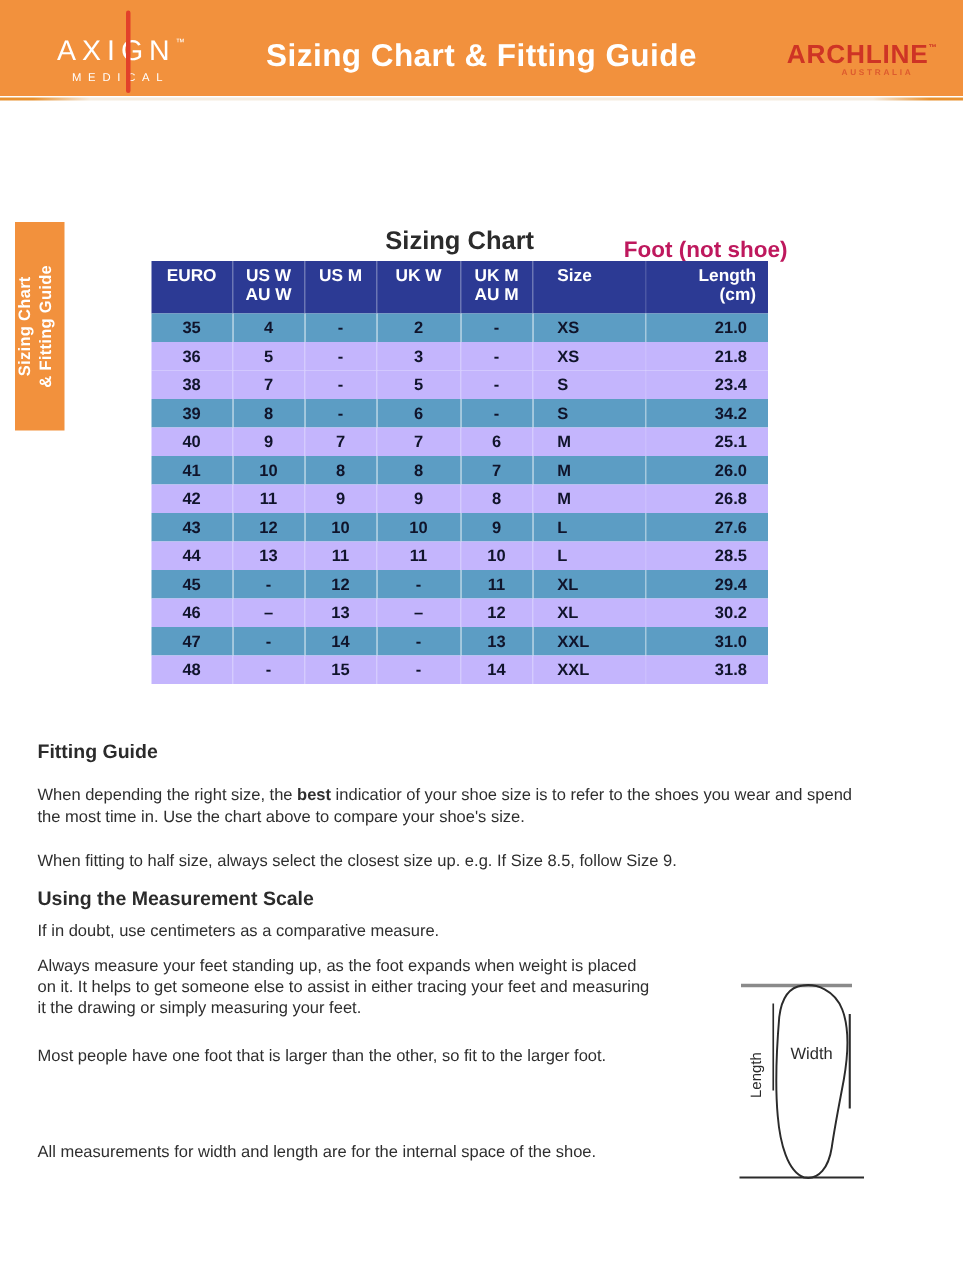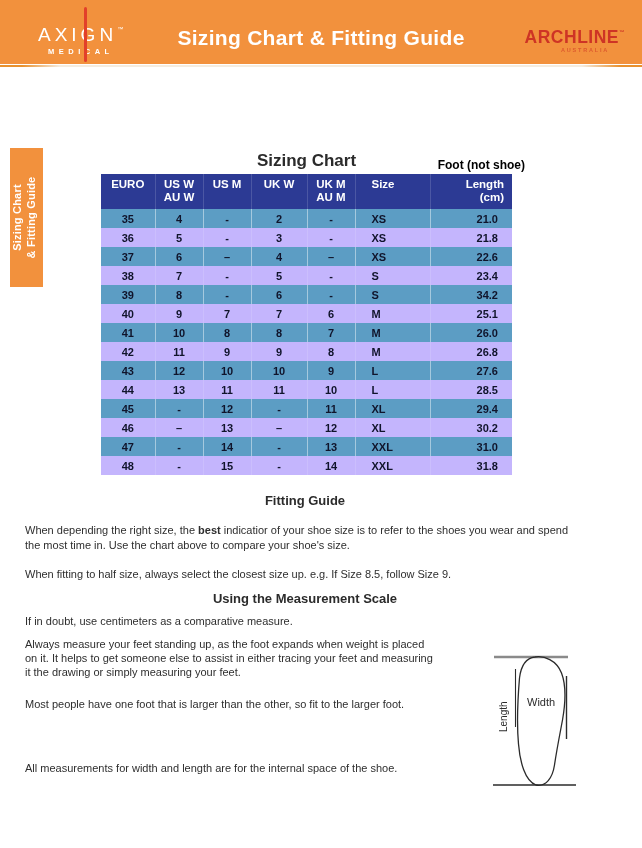--- a/index.html
+++ b/index.html
@@ -5,57 +5,57 @@
   * { margin:0; padding:0; box-sizing:border-box; }
   html,body { background:#ffffff; }
   body { font-family:"Liberation Sans", sans-serif; color:#2e2e2e; }
   .page { position:relative; width:642px; height:848px; background:#ffffff; overflow:hidden; margin:0 auto; }
 
   
   .banner { position:absolute; left:0; top:0; width:642px; height:64px; background:#F2913D; }
   .axign { position:absolute; left:38px; top:20px; }
   .axign-name { color:#ffffff; font-size:19px; font-weight:400; letter-spacing:4px; line-height:19px; }
   .axign-name sup { font-size:6px; letter-spacing:0; vertical-align:10px; }
-  .axign-sub { color:#ffffff; font-size:7.5px; font-weight:bold; letter-spacing:4.5px; margin-top:3px; margin-left:10px; }
+  .axign-sub { color:#ffffff; font-size:7.5px; font-weight:normal; letter-spacing:4.5px; margin-top:3px; margin-left:10px; }
   .axign-line { position:absolute; left:46px; top:-13px; width:2.5px; height:55px; background:#E2402A; border-radius:2px; }
   .doc-title { position:absolute; left:0; top:26px; width:100%; text-align:center; color:#ffffff; font-size:21px; font-weight:bold; letter-spacing:0.3px; }
   .archline { position:absolute; right:17px; top:23px; text-align:right; }
   .arch-name { color:#CE3425; font-size:17.5px; font-weight:bold; letter-spacing:0.5px; line-height:18px; }
   .arch-name sup { font-size:5.5px; vertical-align:9px; }
   .arch-sub { color:#DD5A2E; font-size:5.5px; font-weight:bold; letter-spacing:1.8px; margin-top:1px; margin-right:16px; }
   .banner-underline { position:absolute; left:0; top:65px; width:642px; height:2px;
     background:linear-gradient(90deg,#E8912F 0px,#E8912F 22px,#F5ECDF 60px,#F5ECDF 582px,#E8912F 620px,#E8912F 100%); }
 
   
   .side-tab { position:absolute; left:10px; top:148px; width:33px; height:139px; background:#F2913D; }
   .side-tab-text { position:absolute; left:-53px; top:53px; width:139px; height:33px;
     transform:rotate(-90deg); text-align:center; color:#ffffff; font-size:11px; font-weight:bold;
     line-height:14px; white-space:pre-line; letter-spacing:0.2px; }
 
   
   .chart-area { position:absolute; left:101px; top:150px; width:411px; }
   .chart-title { position:absolute; left:0; top:1px; width:100%; text-align:center; font-size:17px; font-weight:bold; color:#2b2b2b; }
-  .foot-note { position:absolute; right:-13px; top:8px; font-size:12px; font-weight:bold; color:#000000;padding-left:16px; }
+  .foot-note { position:absolute; right:-13px; top:8px; font-size:15px; font-weight:bold; color:#be185d;padding-left:16px; }
   table.sizing { position:absolute; left:0; top:24px; width:411px; border-collapse:collapse; table-layout:fixed; }
   table.sizing th { background:#2C3A94; color:#ffffff; font-size:11.5px; font-weight:bold; line-height:13px;
     vertical-align:top; padding-top:4px; height:35px; text-align:center; white-space:pre-line;
     border-right:1px solid rgba(255,255,255,0.15); }
   table.sizing th:last-child { border-right:none; }
   table.sizing td { height:19px; font-size:11px; font-weight:bold; color:#10142b; text-align:center; }
   tr.row-blue td { background:#5C9DC4; border-right:1px solid rgba(255,255,255,0.45); }
   tr.row-blue td:last-child { border-right:none; }
   tr.row-peri td { background:#c4b5fd; border-right:1px solid rgba(255,255,255,0.12); }
   tr.row-peri td:last-child { border-right:none; }
   td.size-col, th.size-col { text-align:left !important; padding-left:16px; }
   th.len-col { text-align:right !important; padding-right:8px; }
   td.len-col { text-align:right !important; padding-right:14px; }
   td.dash-light { font-weight:normal; color:#4a5568; }
 
   
-  .sec-heading { position:absolute; left:25px; width:560px; text-align:center; font-size:13px; font-weight:bold; color:#2b2b2b; }
+  .sec-heading { position:absolute; left:25px; width:560px; font-size:13px; font-weight:bold; color:#2b2b2b; }
   .para { position:absolute; left:25px; width:600px; font-size:11px; line-height:14.5px; color:#2e2e2e; white-space:pre-line; }
   #h-fitting { top:493px; }
   #p-select { top:523px; }
   #p-half { top:567px; }
   #h-using { top:591px; }
   #p-doubt { top:614px; }
   #p-always { top:638px; width:470px; line-height:13.8px; }
   #p-most { top:697px; }
   #p-all { top:761px; }
   #p-please { top:787px; width:480px; line-height:13.8px; }
@@ -127,29 +127,20 @@
           </tr>
           <tr class="row-peri">
             <td>36</td>
             <td>5</td>
             <td>-</td>
             <td>3</td>
             <td>-</td>
             <td class="size-col">XS</td>
             <td class="len-col">21.8</td>
           </tr>
-          <tr class="row-blue">
-            <td>37</td>
-            <td>6</td>
-            <td class="dash-light">–</td>
-            <td>4</td>
-            <td class="dash-light">–</td>
-            <td class="size-col">XS</td>
-            <td class="len-col">22.6</td>
-          </tr>
           <tr class="row-peri">
             <td>38</td>
             <td>7</td>
             <td>-</td>
             <td>5</td>
             <td>-</td>
             <td class="size-col">S</td>
             <td class="len-col">23.4</td>
           </tr>
           <tr class="row-blue">

